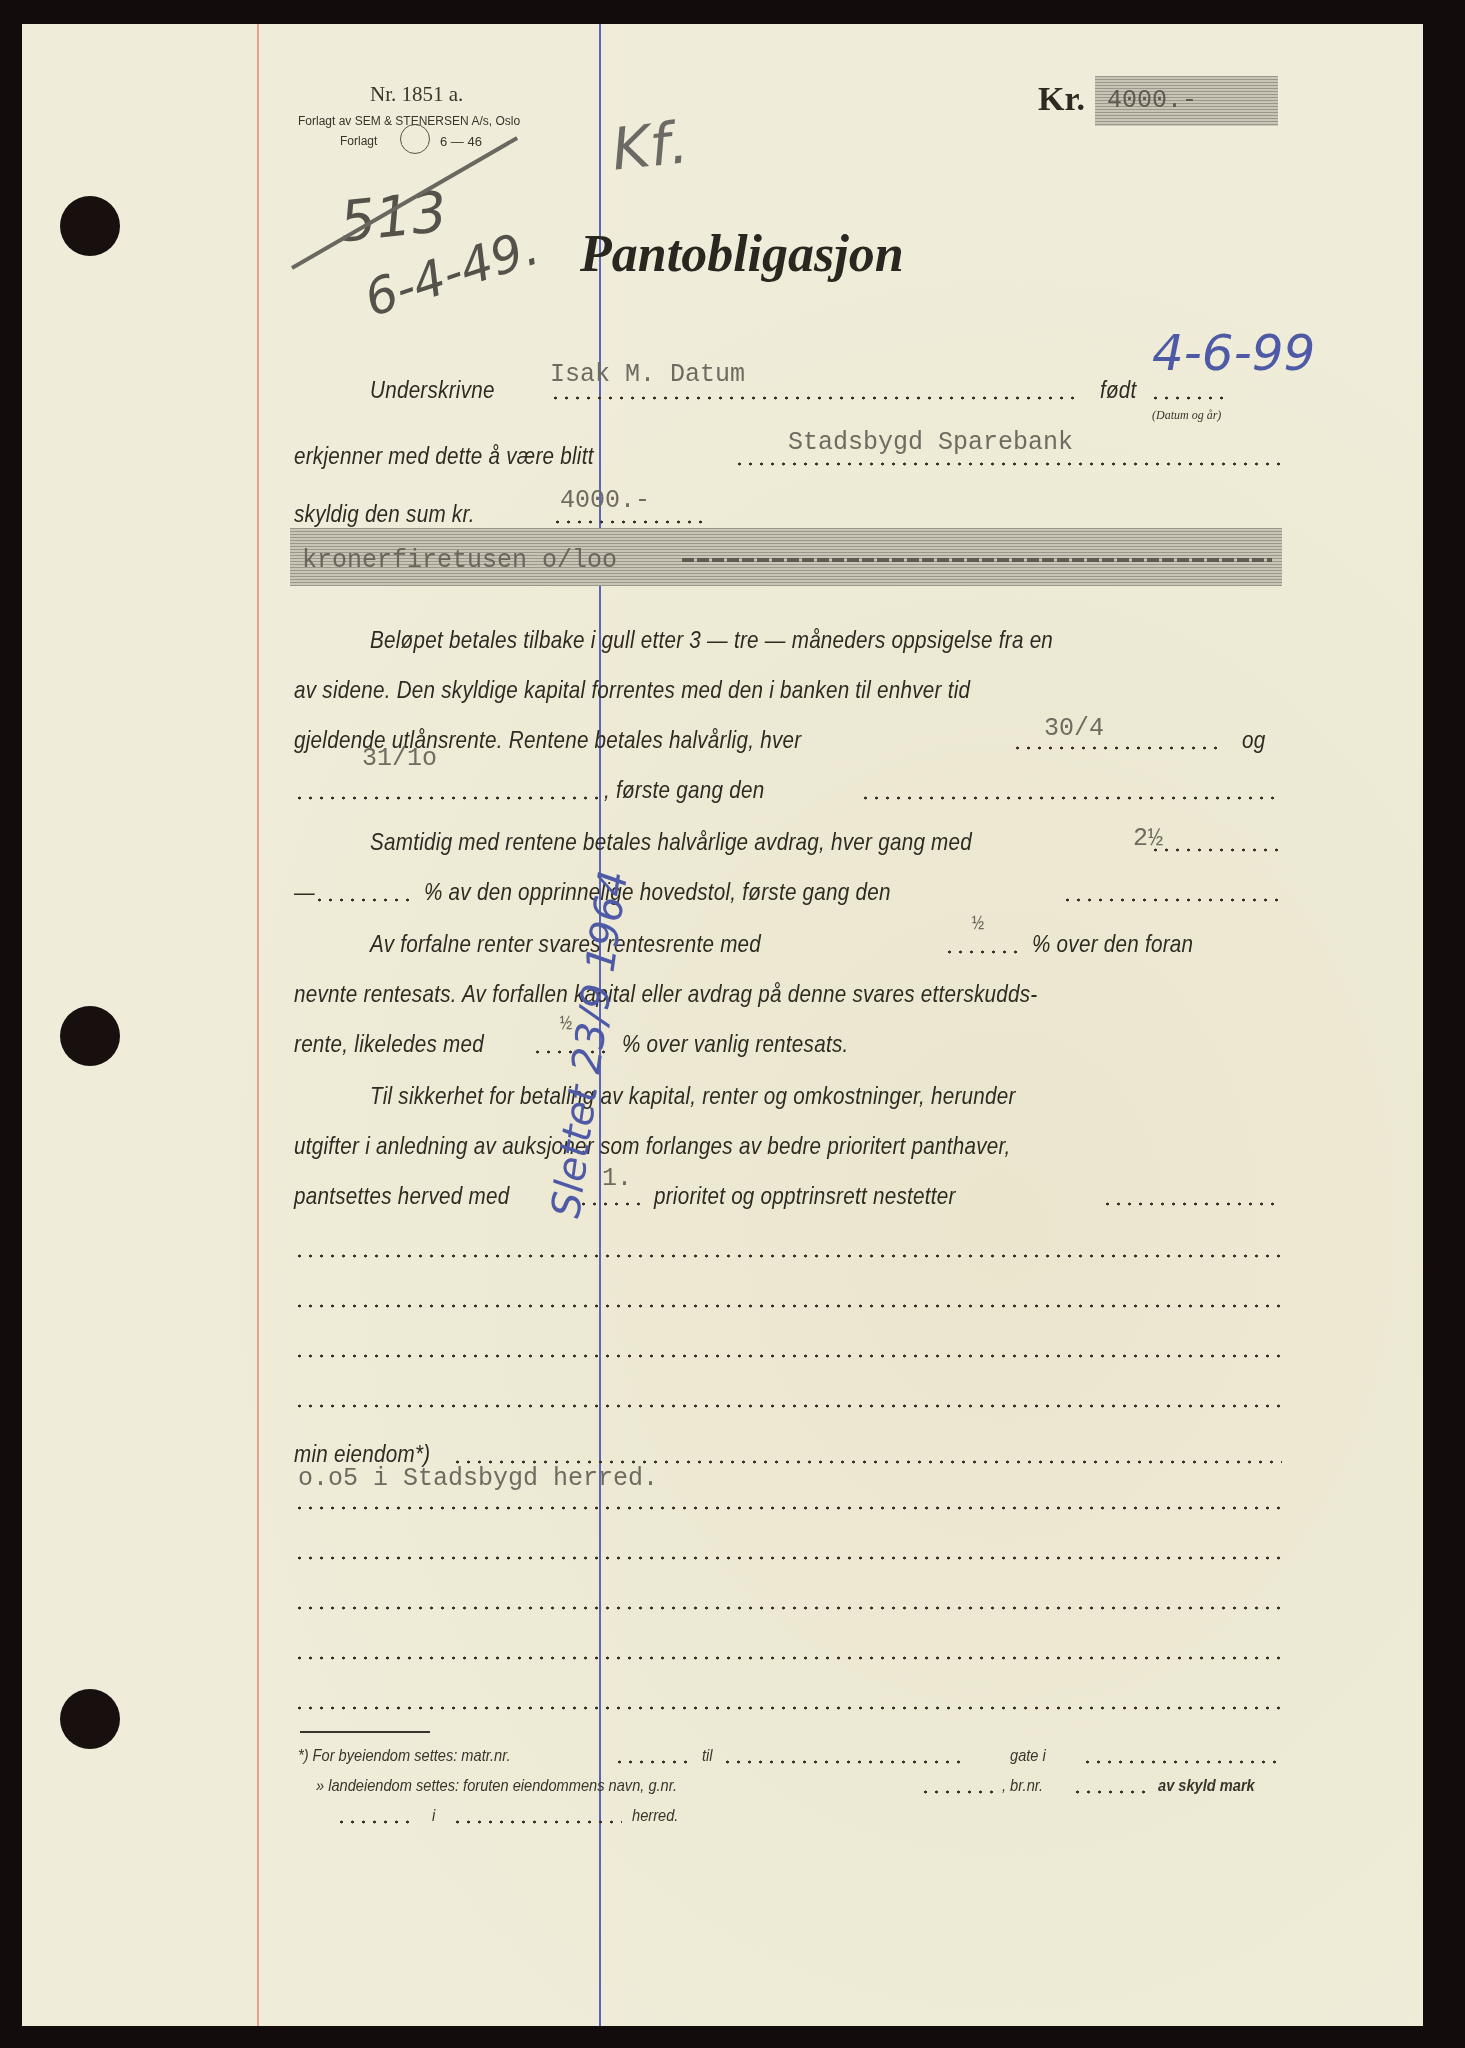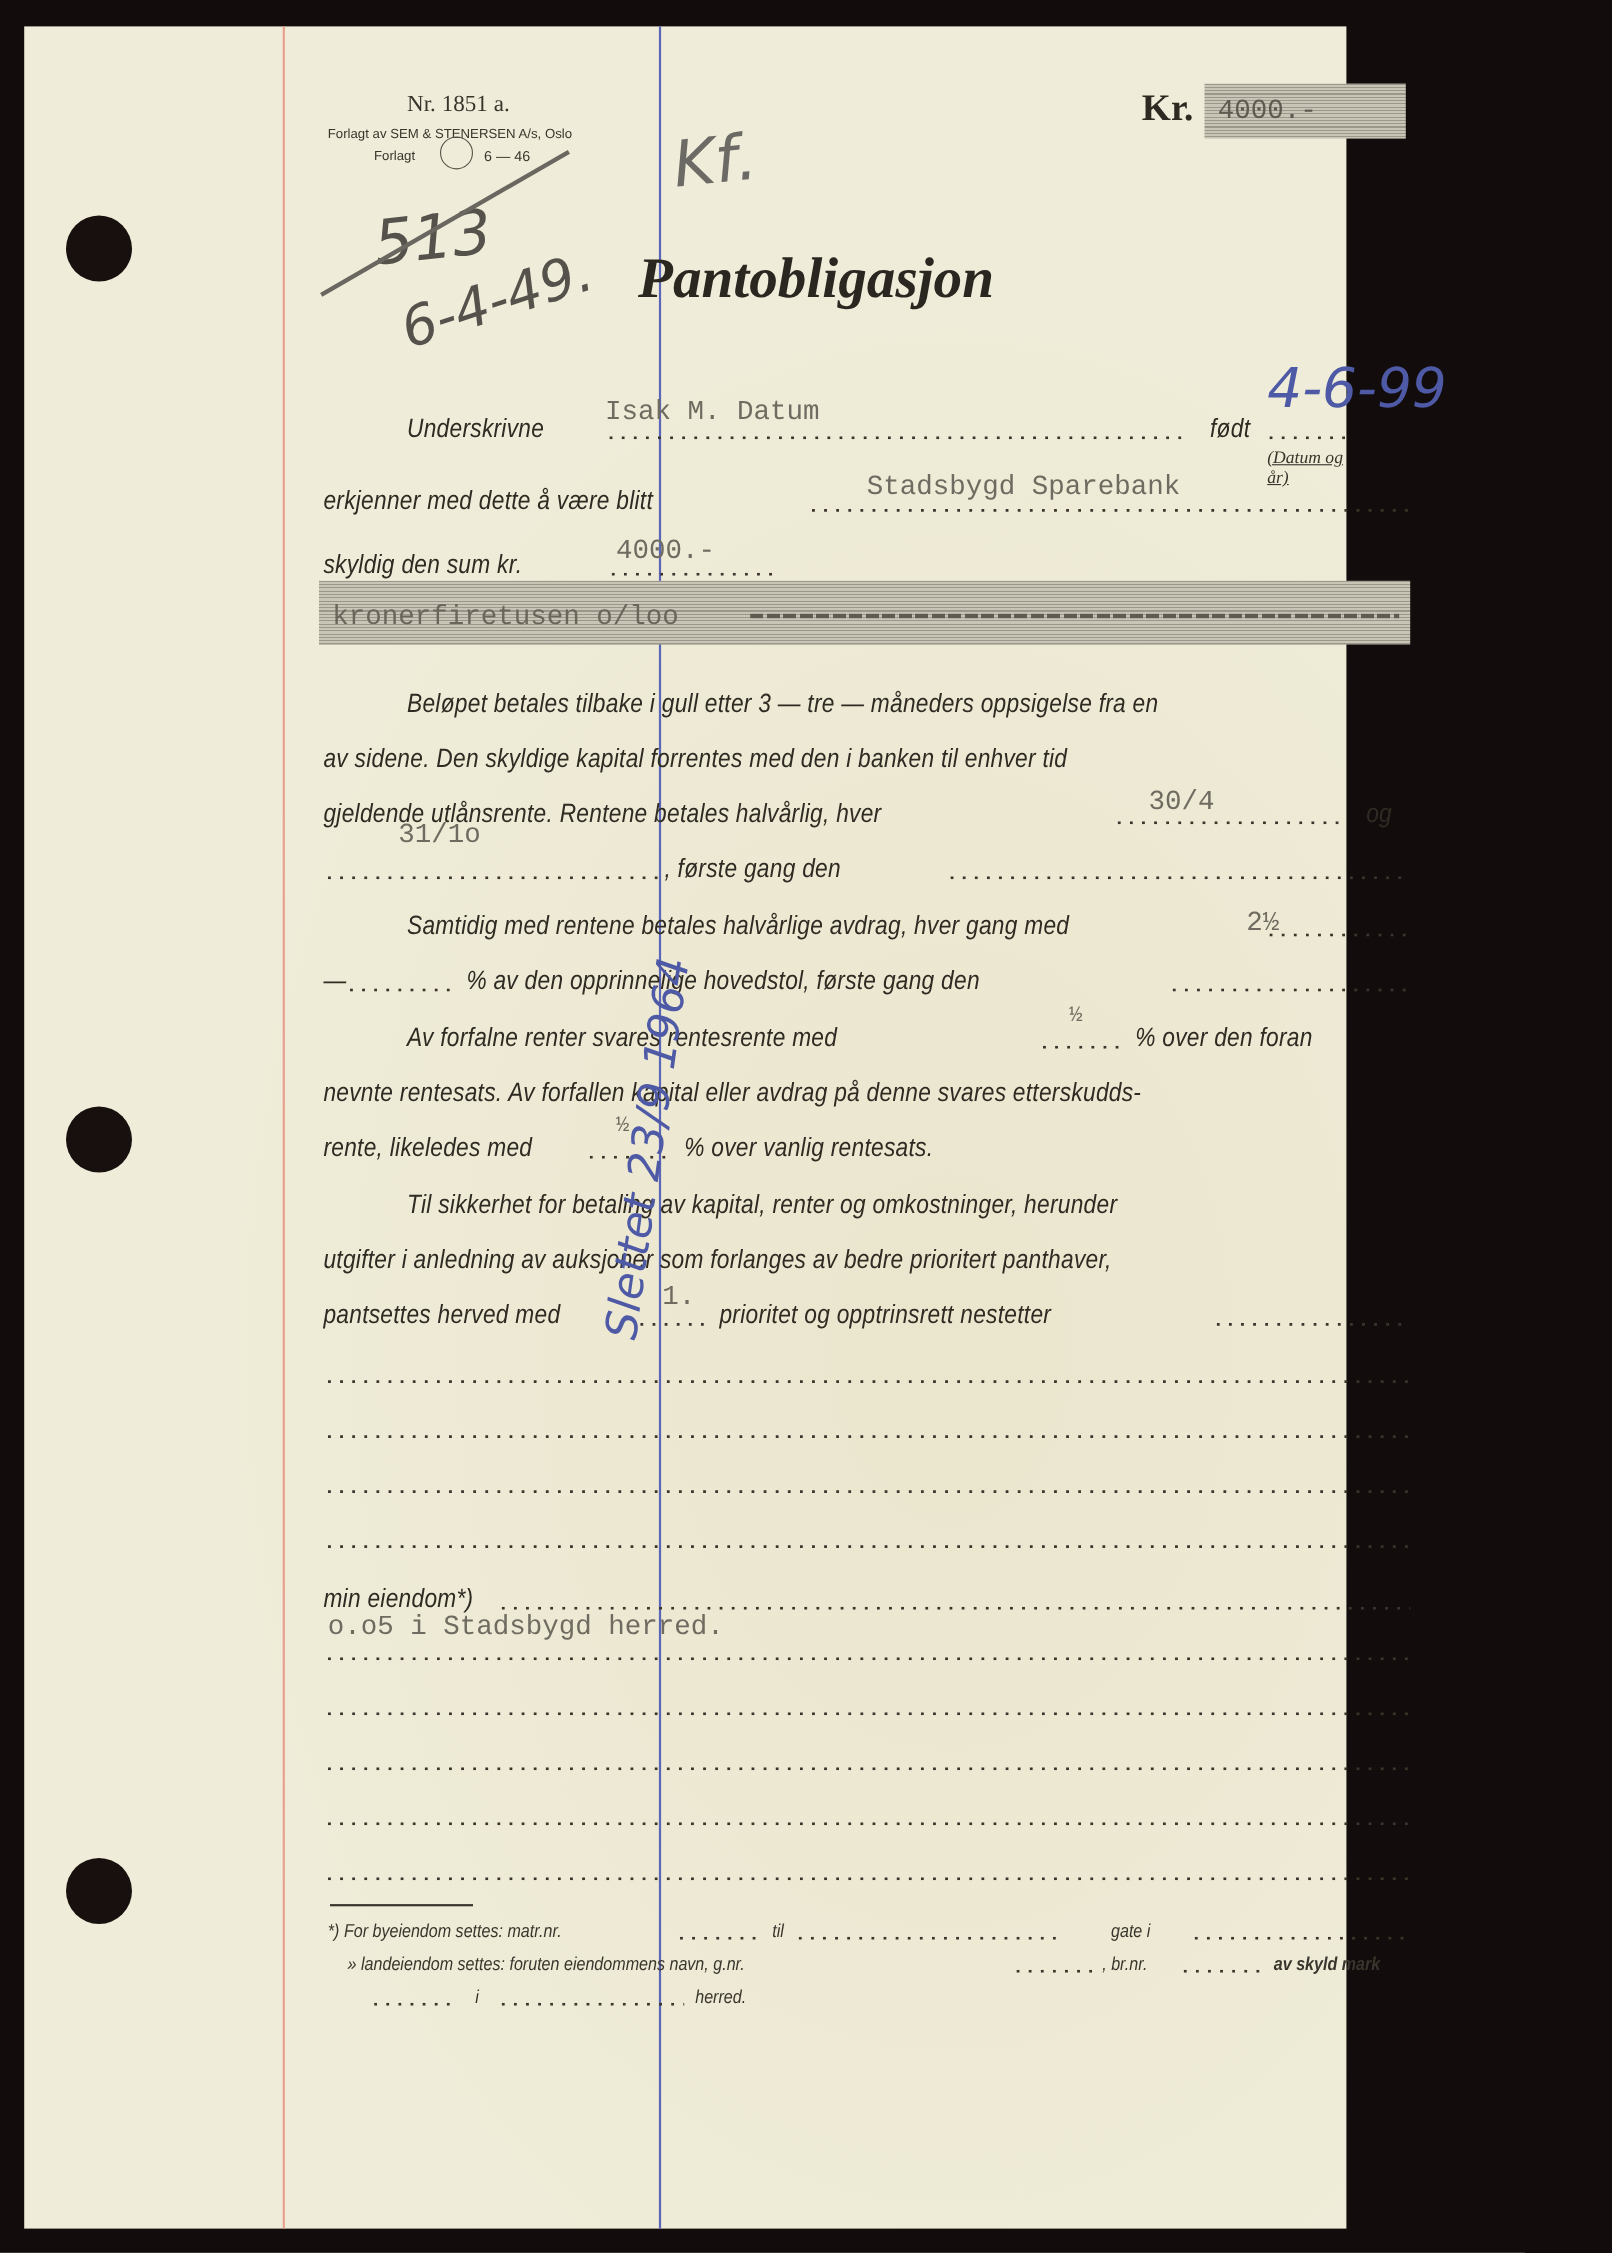--- a/index.html
+++ b/index.html
@@ -1,21 +1,21 @@
 <!DOCTYPE html>
 <html><head>
 <meta charset="utf-8">
 <style>
   html, body { margin: 0; padding: 0; }
   body {
     width: 1465px; height: 2048px; background: #120d0c; position: relative; overflow: hidden;
     font-family: "Liberation Serif", "DejaVu Serif", serif;
   }
   .page {
-    position: absolute; left: 22px; top: 24px; width: 1202px; height: 2002px;
+    position: absolute; left: 22px; top: 24px; width: 1401px; height: 2002px;
     background: #efecd9;
     background-image: radial-gradient(ellipse at 70% 60%, rgba(220,210,170,0.25), rgba(0,0,0,0) 60%);
   }
   .abs { position: absolute; }
   .red-margin { position: absolute; left: 235px; top: 0; width: 2px; height: 100%; background: #e8a08f; }
   .blue-line { position: absolute; width: 2px; background: #5b66b8; }
   .hole { position: absolute; width: 60px; height: 60px; border-radius: 50%; background: #17100e; }
 
   .print { color: #2f2a22; font-style: italic; font-family: "Liberation Sans", "DejaVu Sans", sans-serif; font-size: 24px; letter-spacing: 0.3px; transform: scaleX(0.86); transform-origin: left center; white-space: nowrap; }
   .typed { color: #6f6b60; font-family: "Liberation Mono", "DejaVu Sans Mono", monospace; font-size: 25px; white-space: nowrap; }
@@ -57,21 +57,21 @@
   </div>
 
   <div class="abs title" style="left:558px; top:200px;">Pantobligasjon</div>
 
   <div class="abs print" style="left:348px; top:352px;">Underskrivne</div>
   <div class="abs typed" style="left:528px; top:336px;">Isak M. Datum</div>
   <div class="dots" style="left:528px; top:372px; width:530px;"></div>
   <div class="abs print" style="left:1078px; top:352px;">født</div>
   <div class="dots" style="left:1128px; top:372px; width:80px;"></div>
   <div class="abs hand" style="left:1130px; top:300px; font-size:50px;">4-6-99</div>
-  <div class="abs small-print" style="left:1130px; top:384px; font-size:16px; font-style:italic;text-decoration:underline;">(Datum og år)</div>
+  <div class="abs small-print" style="left:1130px; top:384px; font-size:12px; font-style:italic;">(Datum og år)</div>
 
   <div class="abs print" style="left:272px; top:418px;">erkjenner med dette å være blitt</div>
   <div class="abs typed" style="left:738px; top:404px;margin-left:28px;">Stadsbygd Sparebank</div>
   <div class="dots" style="left:712px; top:438px; width:550px;"></div>
 
   <div class="abs print" style="left:272px; top:476px;">skyldig den sum kr.</div>
   <div class="abs typed" style="left:538px; top:462px;">4000.-</div>
   <div class="dots" style="left:530px; top:496px; width:150px;"></div>
   <div class="abs" style="left:530px; top:505px; width:150px; height:3px; background:#4a4538;"></div>
 

